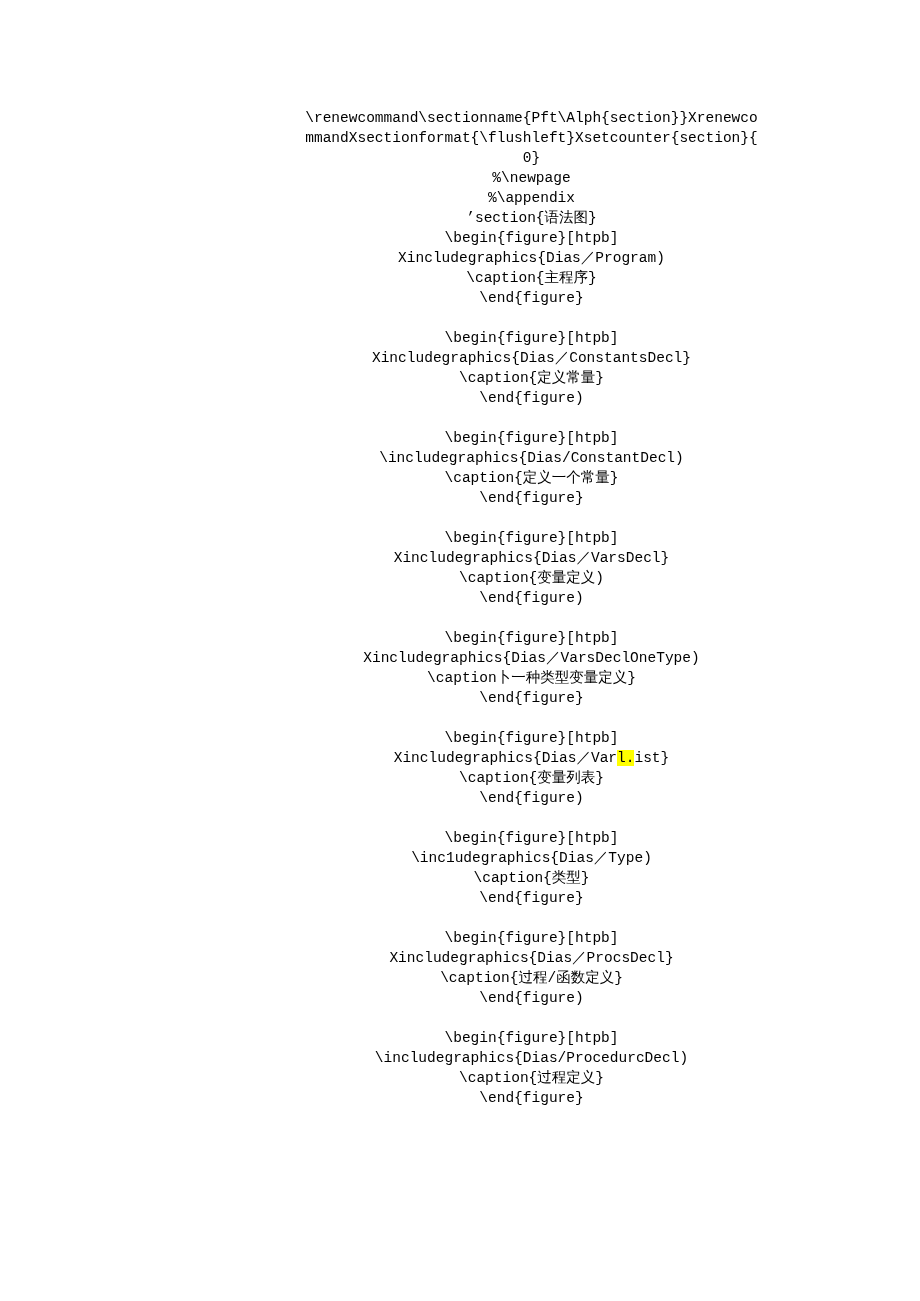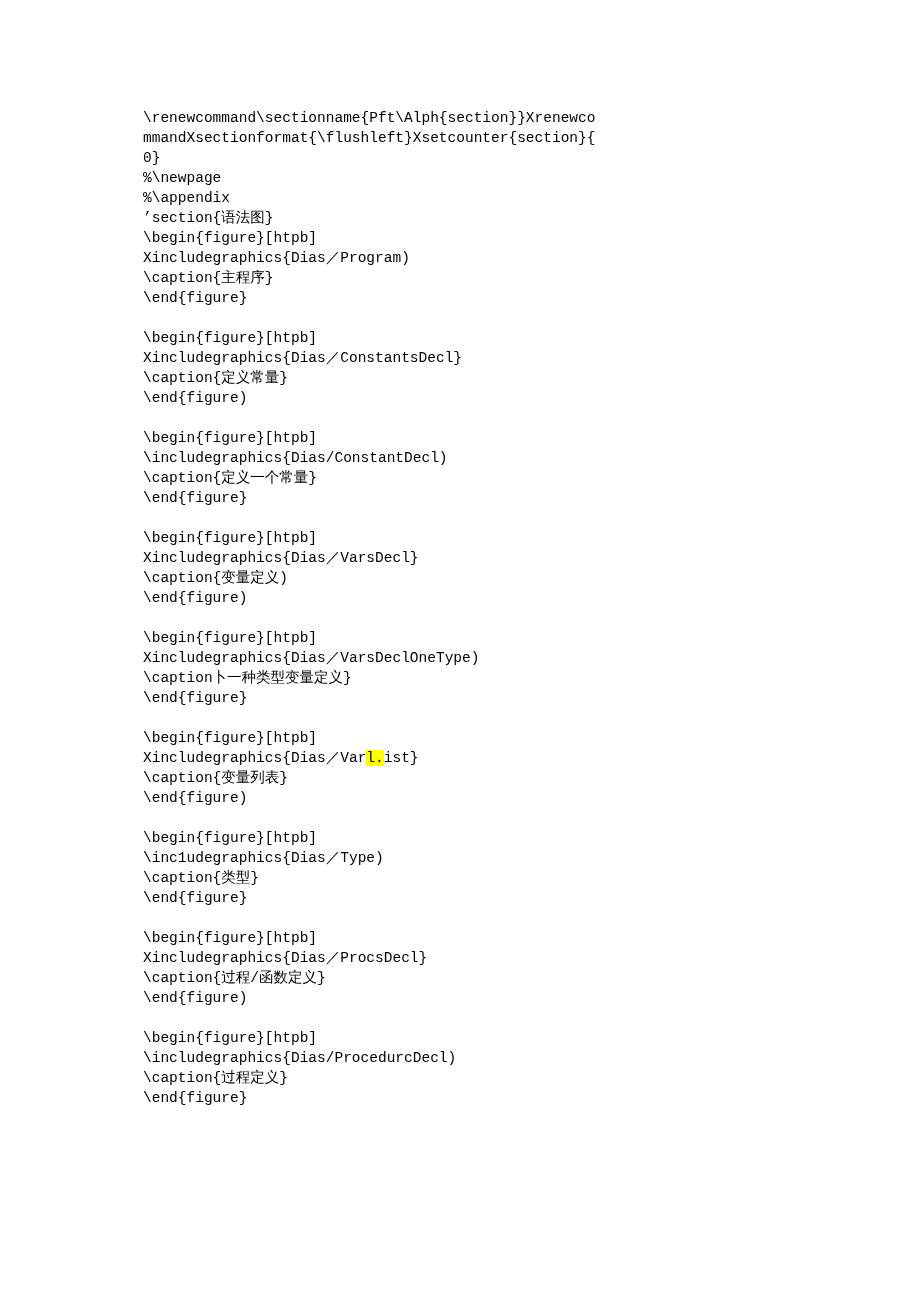--- a/index.html
+++ b/index.html
@@ -11,20 +11,21 @@
   .page {
     padding: 108px 0 120px 143px;
     font-family: "Courier New", "SimSun", monospace;
     font-size: 14.5px;
     line-height: 20px;
     color: #000000;
     white-space: pre;
   }
   .block {
     margin: 0 0 20px 0;
+    text-align: center;
   }
   .hl {
     background: #ffff00;
   }
 </style>
 </head>
 <body>
 
 <div class="page" id="page-root"><div class="block"><div><span>\renewcommand\sectionname{Pft\Alph{section}}Xrenewco</span></div><div><span>mmandXsectionformat{\flushleft}Xsetcounter{section}{</span></div><div><span>0}</span></div><div><span>%\newpage</span></div><div><span>%\appendix</span></div><div><span>’section{语法图}</span></div><div><span>\begin{figure}[htpb]</span></div><div><span>Xincludegraphics{Dias／Program)</span></div><div><span>\caption{主程序}</span></div><div><span>\end{figure}</span></div></div><div class="block"><div><span>\begin{figure}[htpb]</span></div><div><span>Xincludegraphics{Dias／ConstantsDecl}</span></div><div><span>\caption{定义常量}</span></div><div><span>\end{figure)</span></div></div><div class="block"><div><span>\begin{figure}[htpb]</span></div><div><span>\includegraphics{Dias/ConstantDecl)</span></div><div><span>\caption{定义一个常量}</span></div><div><span>\end{figure}</span></div></div><div class="block"><div><span>\begin{figure}[htpb]</span></div><div><span>Xincludegraphics{Dias／VarsDecl}</span></div><div><span>\caption{变量定义)</span></div><div><span>\end{figure)</span></div></div><div class="block"><div><span>\begin{figure}[htpb]</span></div><div><span>Xincludegraphics{Dias／VarsDeclOneType)</span></div><div><span>\caption卜一种类型变量定义}</span></div><div><span>\end{figure}</span></div></div><div class="block"><div><span>\begin{figure}[htpb]</span></div><div><span>Xincludegraphics{Dias／Var</span><span class="hl">l.</span><span>ist}</span></div><div><span>\caption{变量列表}</span></div><div><span>\end{figure)</span></div></div><div class="block"><div><span>\begin{figure}[htpb]</span></div><div><span>\inc1udegraphics{Dias／Type)</span></div><div><span>\caption{类型}</span></div><div><span>\end{figure}</span></div></div><div class="block"><div><span>\begin{figure}[htpb]</span></div><div><span>Xincludegraphics{Dias／ProcsDecl}</span></div><div><span>\caption{过程/函数定义}</span></div><div><span>\end{figure)</span></div></div><div class="block"><div><span>\begin{figure}[htpb]</span></div><div><span>\includegraphics{Dias/ProcedurcDecl)</span></div><div><span>\caption{过程定义}</span></div><div><span>\end{figure}</span></div></div></div>
 

